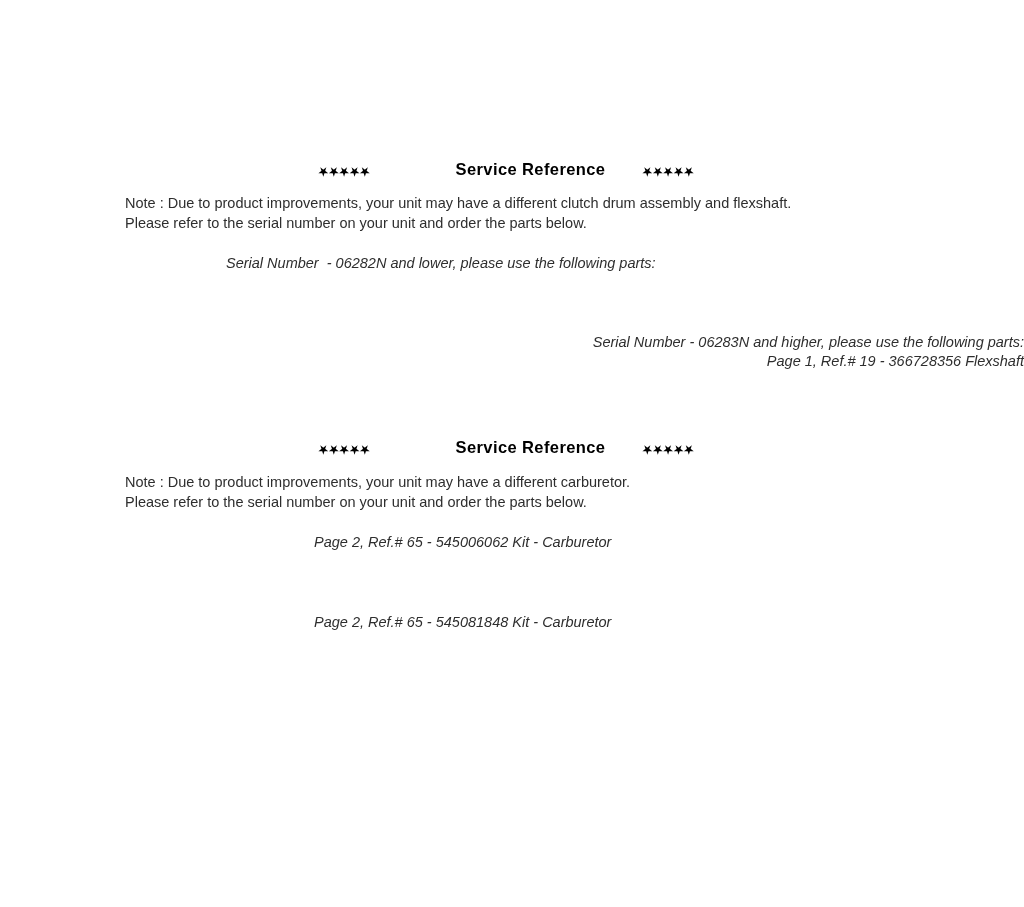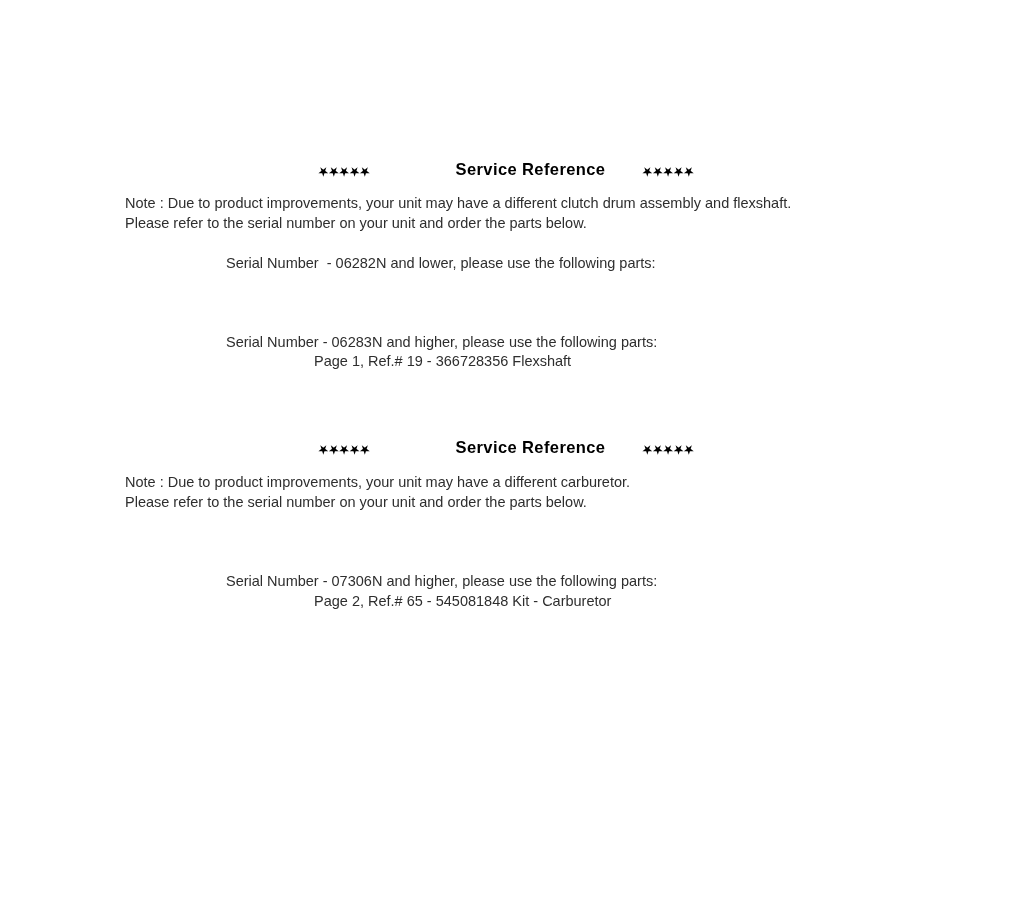--- a/index.html
+++ b/index.html
@@ -51,22 +51,22 @@
   }
   .note {
     margin: 14px 0 0 125px;
     padding: 0;
   }
   .sec-2 .note { margin-top: 15px; }
   .note .note-line {
     display: block;
     white-space: pre;
   }
-  .parts-block { margin-top: 21px; }
-  .parts-block.gap-large-1 { margin-top: 59px; }
+  .parts-block { margin-top: 21px; font-style: italic; }
+  .parts-block.gap-large-1 { margin-top: 59px; text-align: right; }
   .parts-block.gap-large-2 { margin-top: 60px; }
   .serial-line {
     margin-left: 226px;
     white-space: pre;
   }
   .part-line {
     margin-left: 314px;
     white-space: pre;
   }
 </style>
@@ -95,21 +95,21 @@
 
   <section class="sr-section sec-2">
     <div class="sr-header"><span class="stars">★★★★★</span><span class="sr-title">Service Reference</span><span class="stars">★★★★★</span></div>
 
     <div class="note">
       <span class="note-line">Note : Due to product improvements, your unit may have a different carburetor.</span>
       <span class="note-line">Please refer to the serial number on your unit and order the parts below.</span>
     </div>
 
     <div class="parts-block">
+      <div class="part-line">Page 2, Ref.# 65 - 545006062 Kit - Carburetor</div>
     </div>
 
     <div class="parts-block gap-large-2">
-      <div class="serial-line">Serial Number - 07306N and higher, please use the following parts:</div>
       <div class="part-line">Page 2, Ref.# 65 - 545081848 Kit - Carburetor</div>
     </div>
   </section>
 
 </div>
 
 </body></html>

